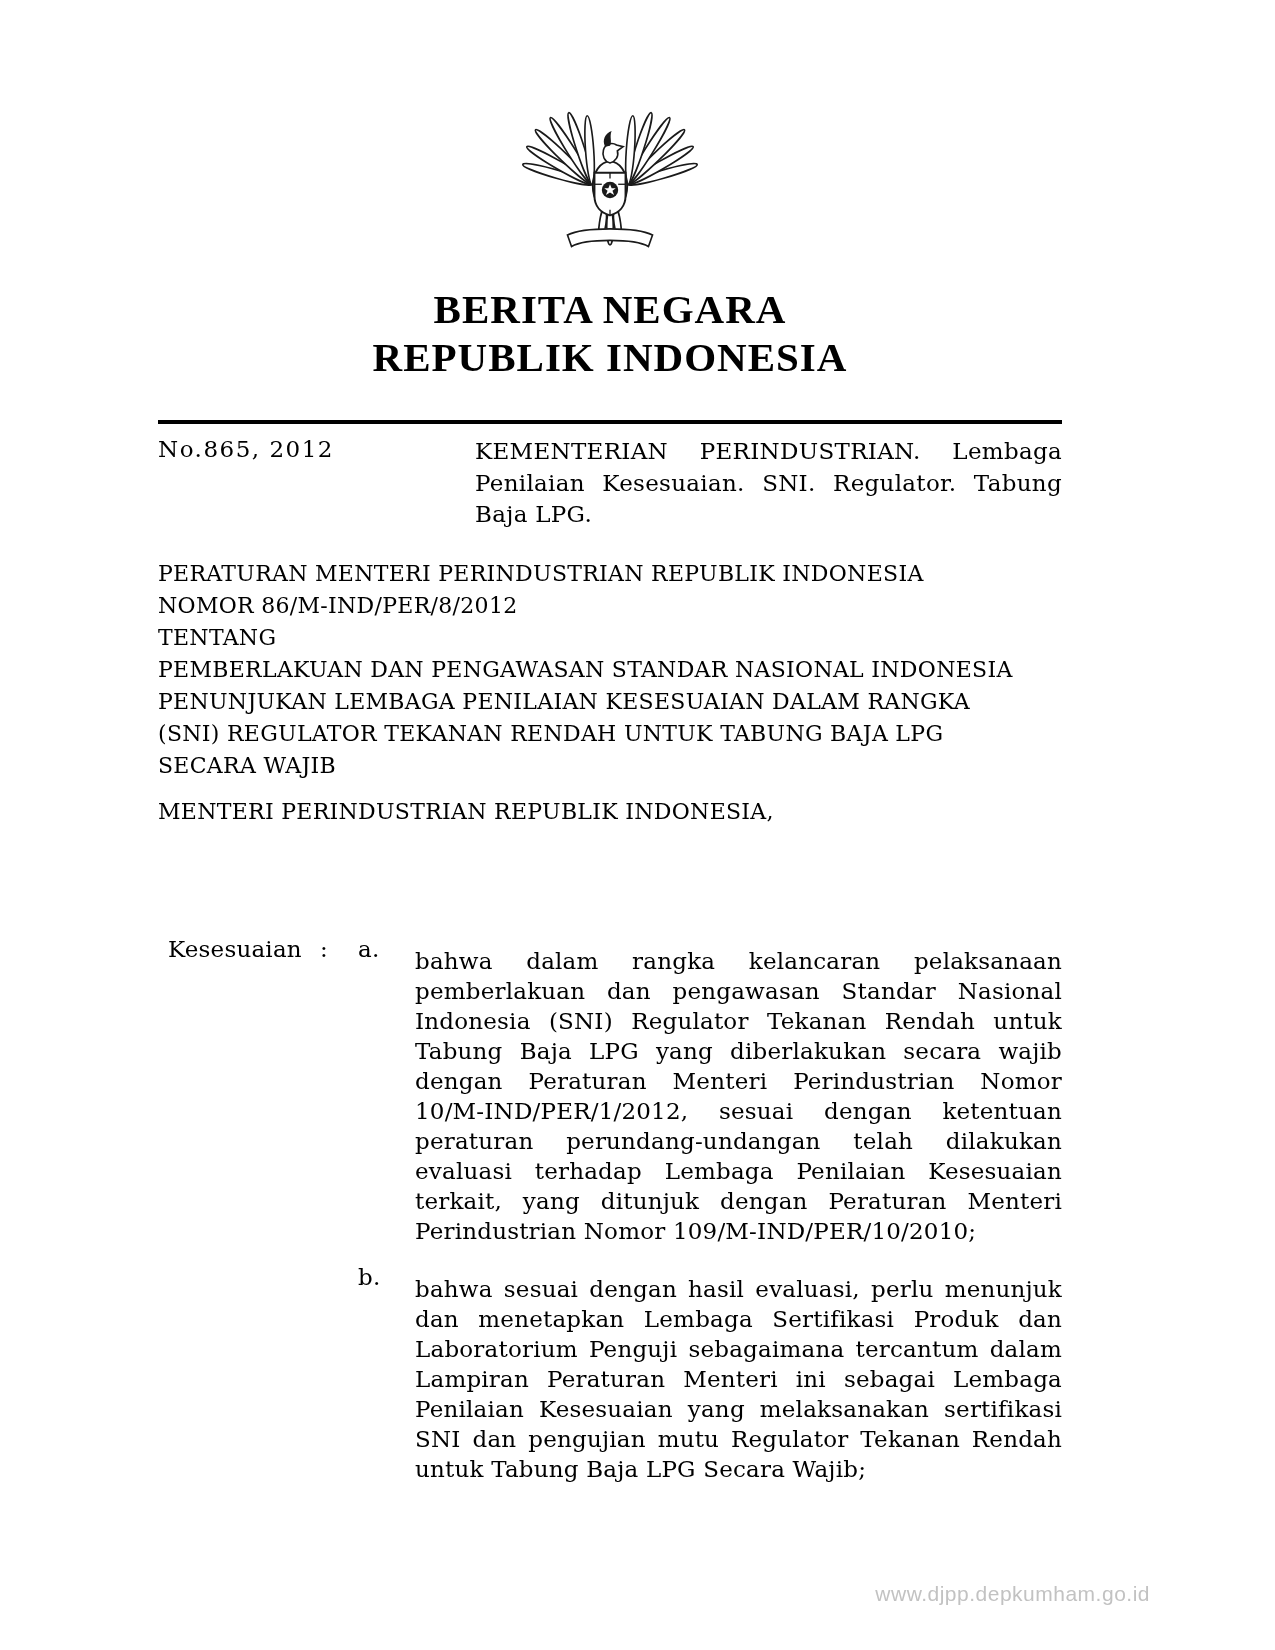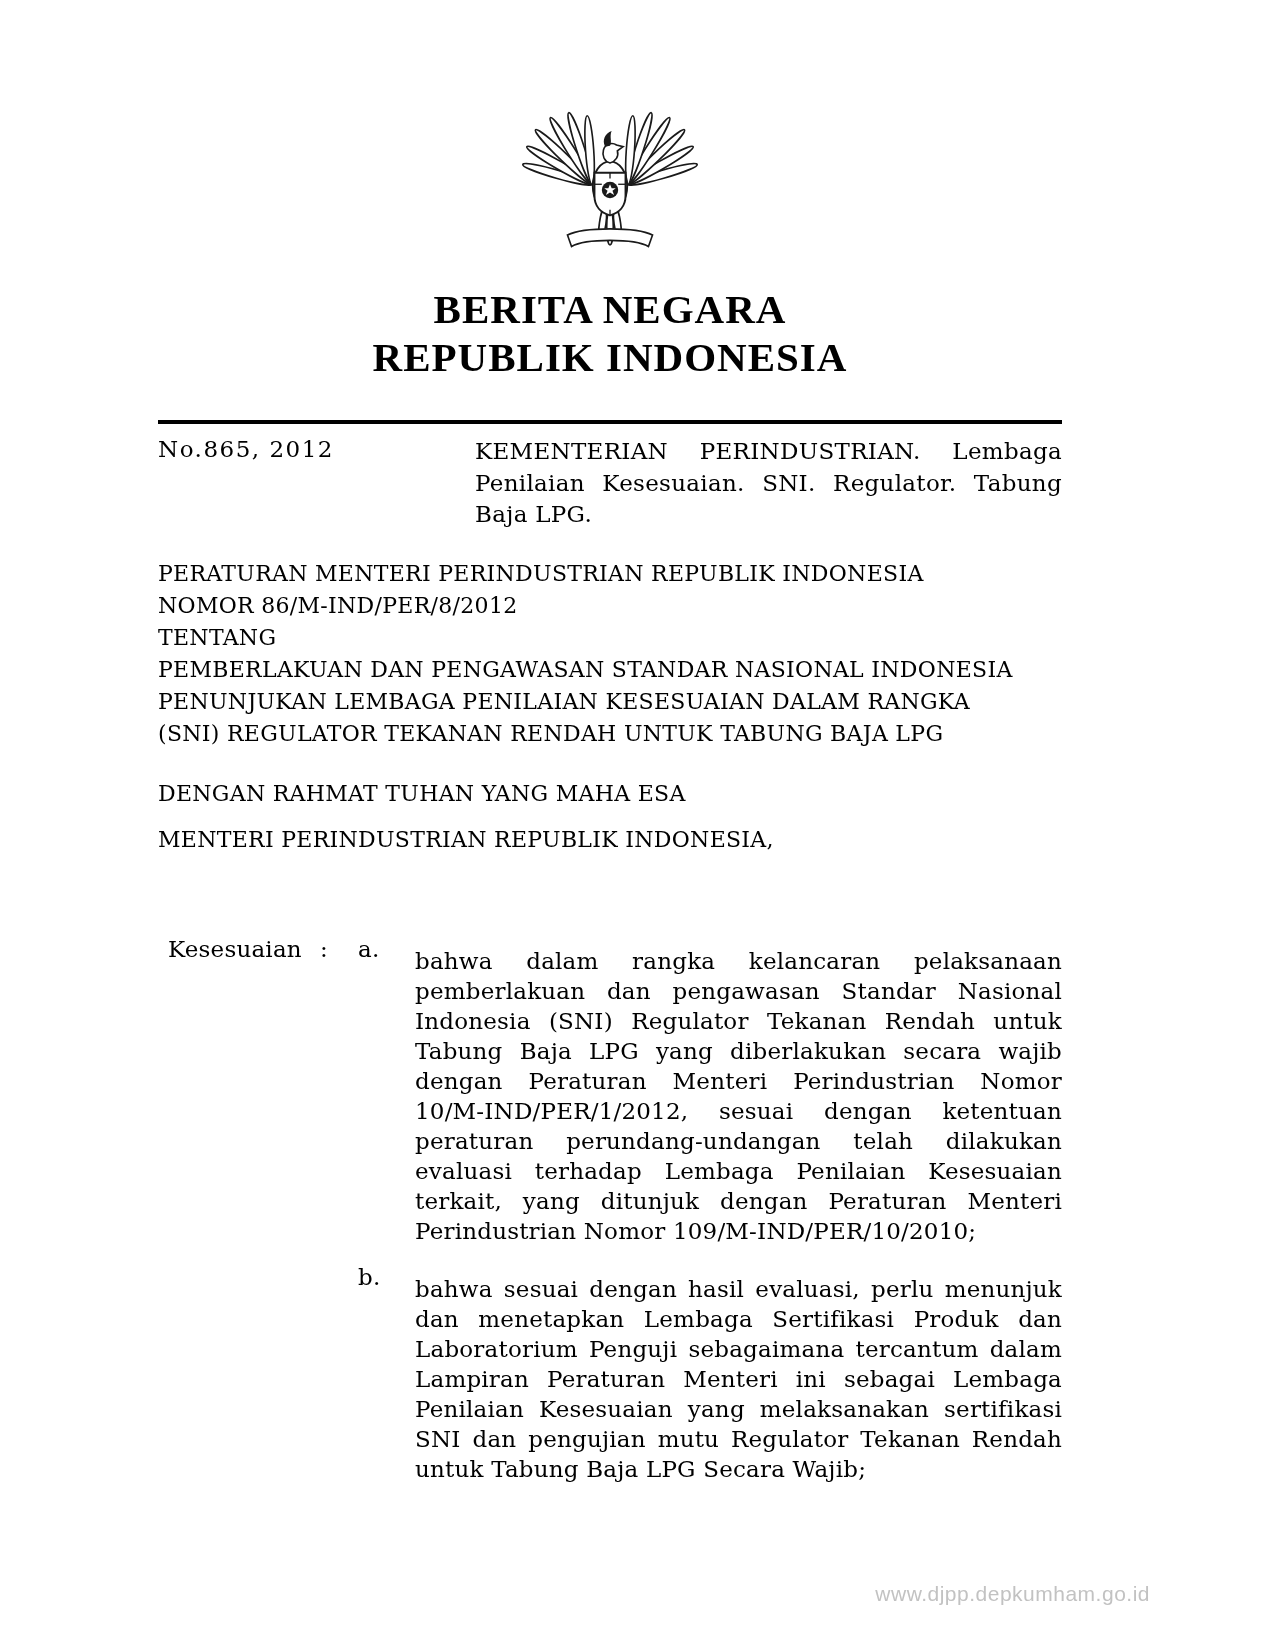--- a/index.html
+++ b/index.html
@@ -206,22 +206,22 @@
         <div class="heading-line">NOMOR 86/M-IND/PER/8/2012</div>
 
         <div class="heading-line">TENTANG</div>
 
         <div class="heading-line">PEMBERLAKUAN DAN PENGAWASAN STANDAR NASIONAL INDONESIA</div>
 
         <div class="heading-line">PENUNJUKAN LEMBAGA PENILAIAN KESESUAIAN DALAM RANGKA</div>
 
         <div class="heading-line">(SNI) REGULATOR TEKANAN RENDAH UNTUK TABUNG BAJA LPG</div>
 
+        <div class="heading-line">SECARA WAJIB</div>
       </div>
-    <div class="invocation">DENGAN RAHMAT TUHAN YANG MAHA ESA</div>
     <div class="issuer">MENTERI PERINDUSTRIAN REPUBLIK INDONESIA,</div>
   </div>
 
   <div class="considerations">
     <div class="c-label">Kesesuaian</div>
     <div class="c-colon">:</div>
     <div class="c-items">
 
         <div class="c-item">
           <div class="c-letter">a.</div>

